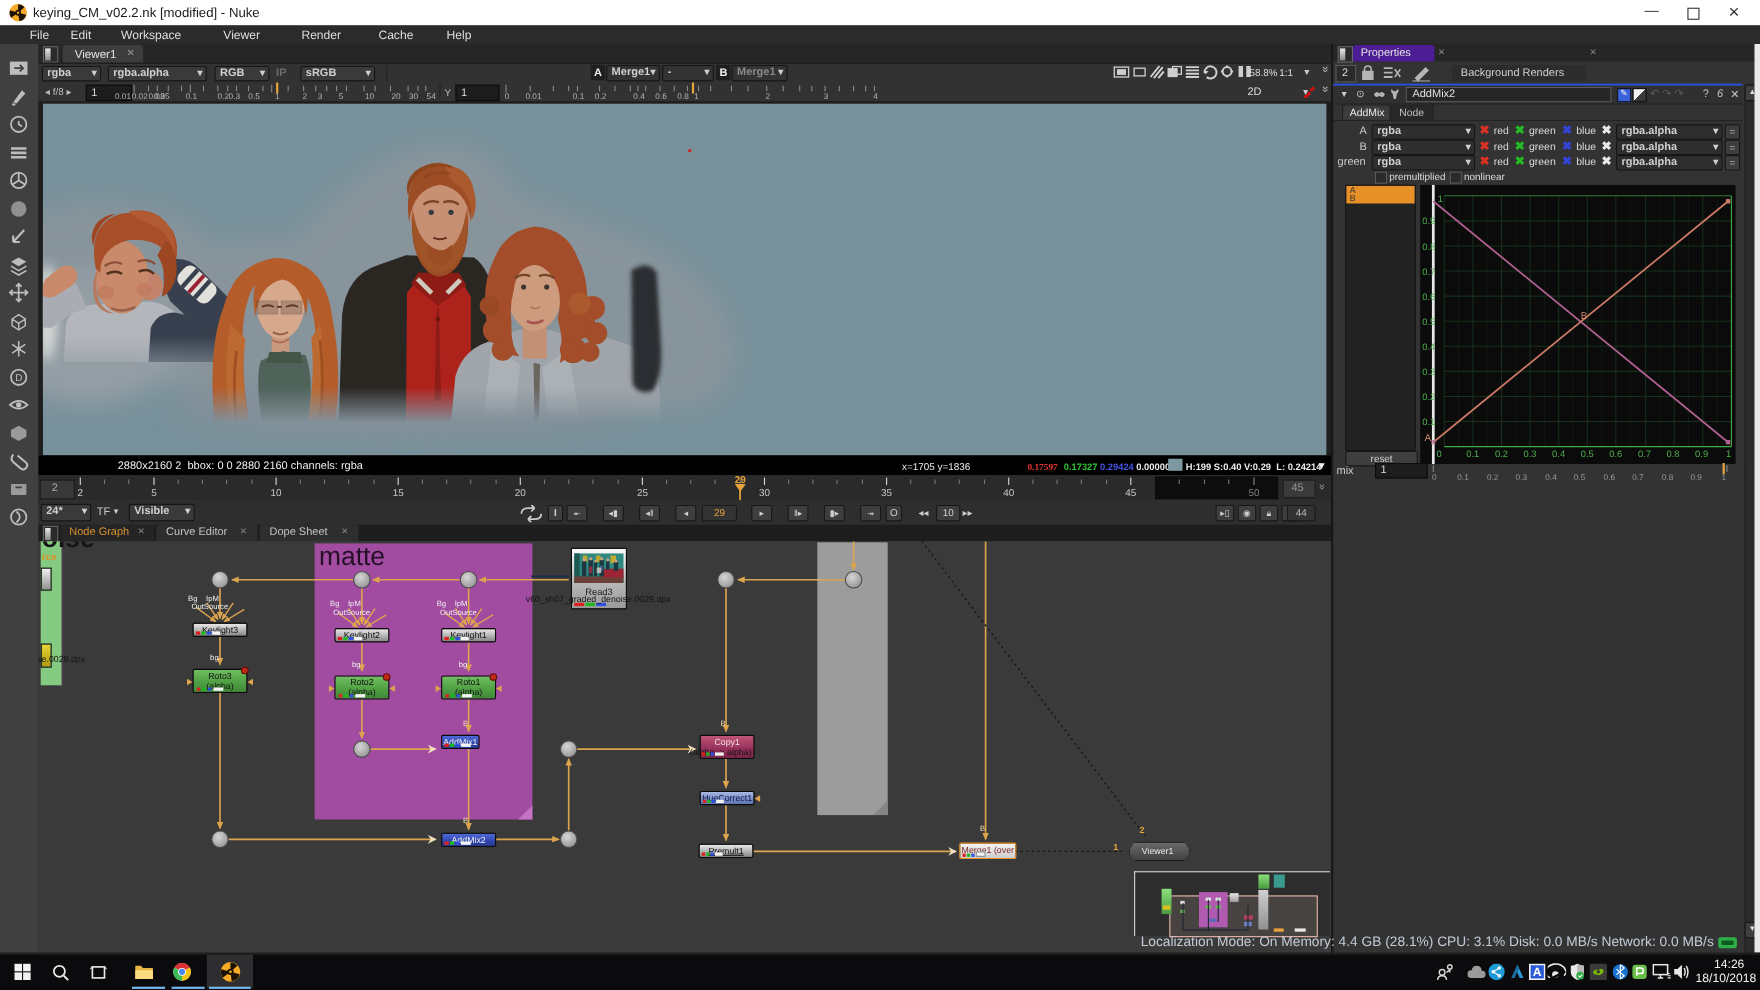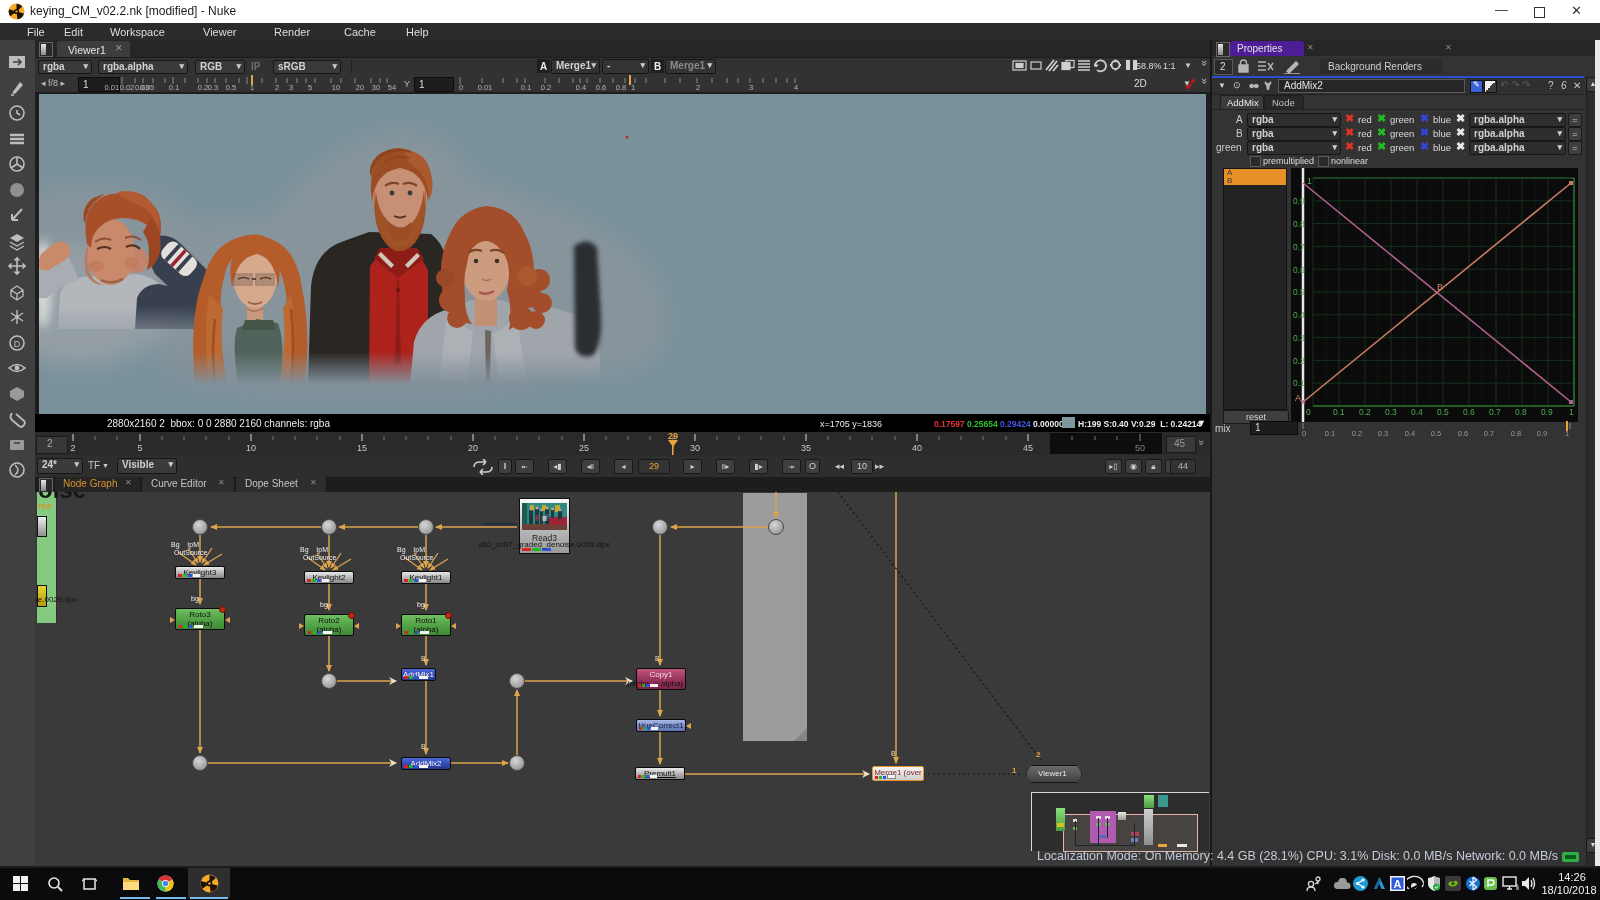--- a/index.html
+++ b/index.html
@@ -405,22 +405,22 @@
 
   <path d="M535 152 Q550 142 558 154 L562 222 Q563 250 554 262 Q540 266 536 254 Z" fill="#2b2d33" filter="url(#b2)"></path>
  </g>
  <circle cx="588" cy="43" r="1.5" fill="#c22"></circle>
 </svg>
 </div>
 
 <div class="a" style="left:35px;top:414px;width:1175px;height:18px;background:#000;">
   <div class="t" style="left:72px;top:3.5px;font-size:10px;color:#ececec;">2880x2160 2&nbsp;&nbsp;bbox: 0 0 2880 2160 channels: rgba</div>
   <div class="t" style="left:785px;top:4.5px;font-size:9px;color:#ececec;">x=1705 y=1836</div>
-  <div class="t" style="left:899px;top:4.5px;font-size:8.5px;color:#e23333;font-weight:bold;">0.17597</div>
-  <div class="t" style="left:932px;top:4.5px;font-size:8.5px;color:#2ec22e;font-weight:bold;">0.25654</div>
+  <div class="t" style="left:899px;top:4.5px;font-size:8.5px;color:#e23333;font-weight:bold;font-family:Liberation Serif, serif;">0.17597</div>
+  <div class="t" style="left:932px;top:4.5px;font-size:8.5px;color:#2ec22e;font-weight:bold;">0.17327</div>
   <div class="t" style="left:965px;top:4.5px;font-size:8.5px;color:#4853e8;font-weight:bold;">0.29424</div>
   <div class="t" style="left:998px;top:4.5px;font-size:8.5px;color:#ececec;font-weight:bold;">0.00000</div>
   <div class="a" style="left:1027px;top:3px;width:13px;height:11px;background:#7e98a2;"></div>
   <div class="t" style="left:1043px;top:4.5px;font-size:8.5px;color:#ececec;font-weight:bold;">H:199 S:0.40 V:0.29&nbsp; L: 0.24214</div>
   <div class="t" style="left:1162px;top:4px;font-size:9px;color:#eee;">▼</div>
 </div>
 
 <div class="a" style="left:35px;top:432px;width:1175px;height:23px;background:#2a2a2a;">
   <div class="a" style="left:1px;top:4px;width:30px;height:16px;background:#383838;border:1px solid #1a1a1a;">
       <div class="t" style="left:10px;top:1px;font-size:10px;color:#aaa;">2</div>
@@ -551,20 +551,24 @@
   </div>
 </div>
 
 <div class="a" style="left:35px;top:492px;width:1175px;height:374px;background:#3a3a3a;overflow:hidden;">
   <div class="a" style="left:2px;top:-1px;width:19px;height:132px;background:#85ca81;border-right:1.5px solid #451a45;"></div>
   <div class="t" style="left:3px;top:-16px;font-size:24px;color:#141414;font-weight:bold;">oise</div>
   <div class="a" style="left:2px;top:24px;width:8px;height:19px;background:linear-gradient(#f0f0f0,#909090);border:1px solid #111;"></div>
   <div class="a" style="left:2px;top:93px;width:8px;height:20px;background:linear-gradient(#e8d435,#b09c10);border:1px solid #111;"></div>
   <div class="t" style="left:3px;top:9px;font-size:9px;font-weight:bold;color:#d89628;">rce</div>
   <div class="t" style="left:-3px;top:103px;font-size:8px;color:#161616;">ise.0029.dpx</div>
+  <div class="a" style="left:251px;top:2px;width:198px;height:251px;background:#a14ba1;">
+    <div class="t" style="left:4px;top:-1px;font-size:24px;color:#251028;">matte</div>
+    <div class="a" style="right:0;bottom:0;width:0;height:0;border-left:13px solid transparent;border-bottom:13px solid #c473c4;"></div>
+  </div>
   <div class="a" style="left:708px;top:1px;width:64px;height:248px;background:#9c9c9c;">
     <div class="a" style="right:0;bottom:0;width:0;height:0;border-left:13px solid transparent;border-bottom:13px solid #858585;"></div>
   </div>
   <svg class="a" style="left:0;top:0" width="1175" height="374" viewBox="0 0 1175 374">
     <defs>
       <marker id="ma" markerWidth="8" markerHeight="7" refX="6" refY="3" orient="auto" markerUnits="userSpaceOnUse">
           <path d="M0 0 L7 3 L0 6 Z" fill="#dda44e"></path>
         </marker>
       <marker id="ms" markerWidth="10" markerHeight="9" refX="7" refY="4" orient="auto" markerUnits="userSpaceOnUse">
           <path d="M0 0 L8 4 L0 8 L2.5 4 Z" fill="#efdfc0"></path>

